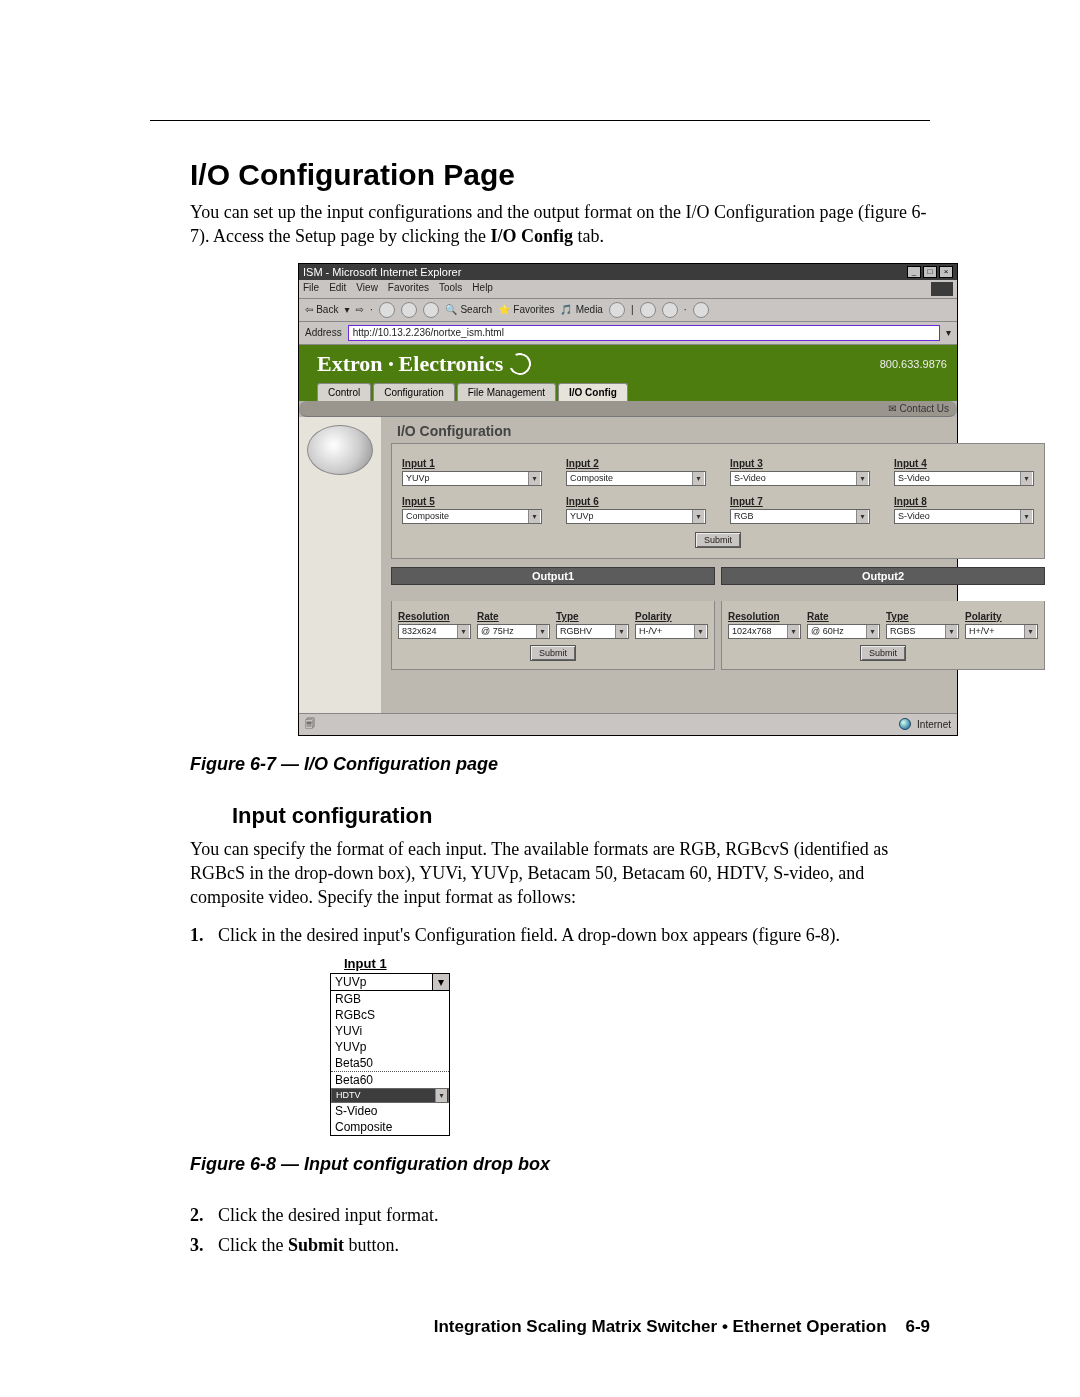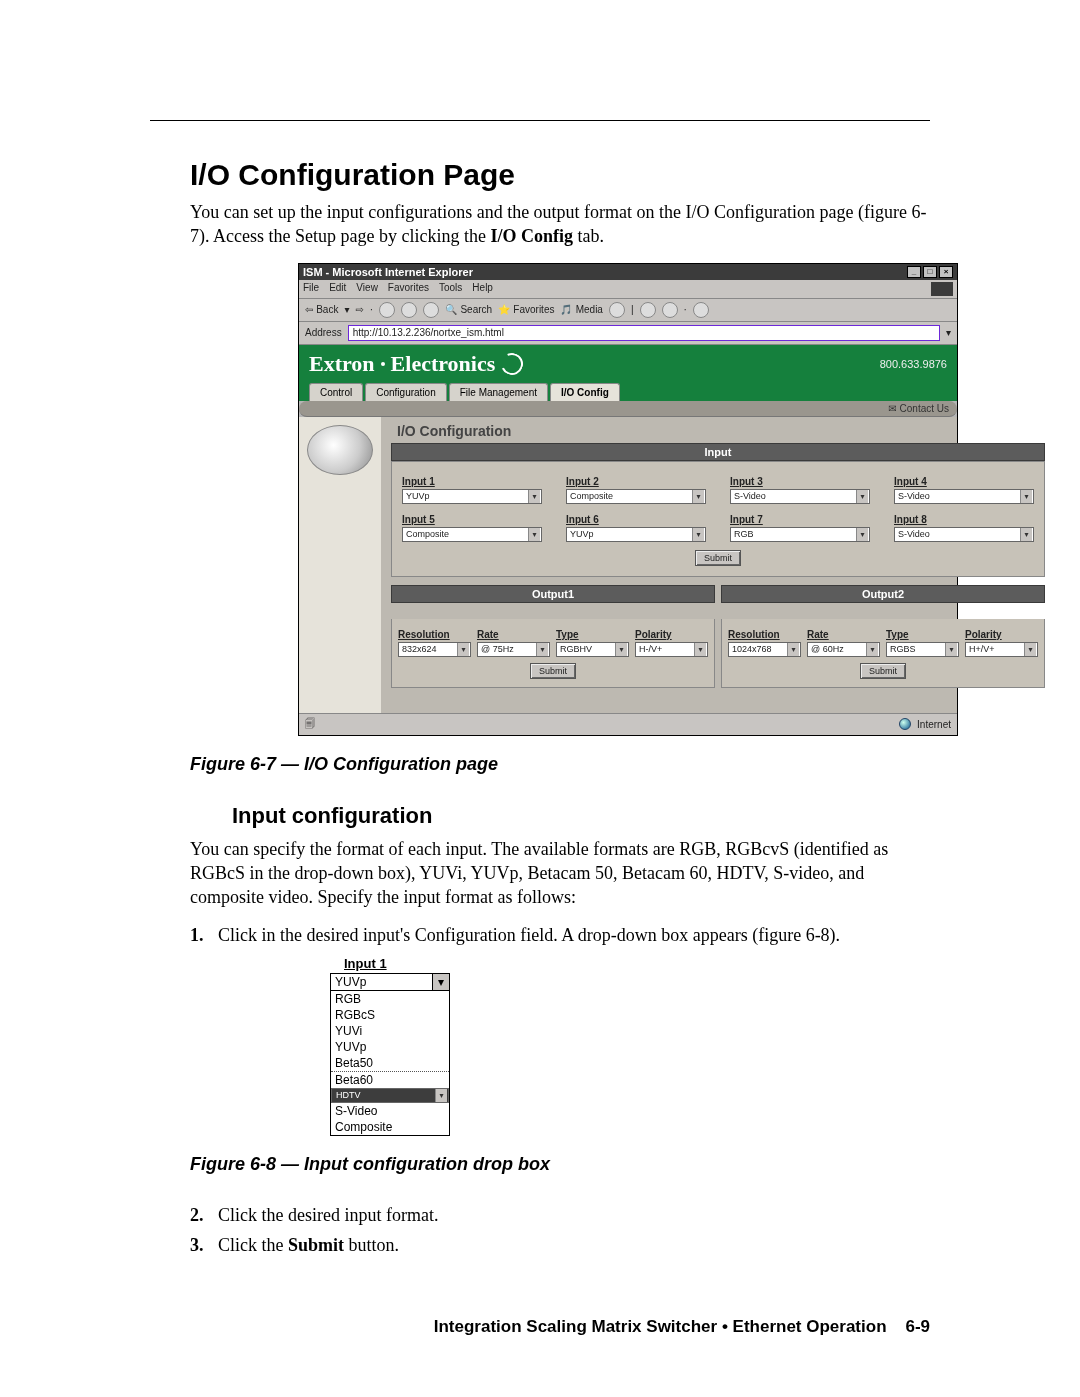--- a/index.html
+++ b/index.html
@@ -78,21 +78,21 @@
     color: #222;
   }
   .ie-titlebar {
     background: #3b3b3b;
     color: #fff;
     display: flex;
     align-items: center;
     justify-content: space-between;
     padding: 2px 4px;
     font-size: 11px;
-    font-weight: 700;
+    font-weight: 400;
   }
   .ie-titlebar .btns { display: flex; gap: 2px; }
   .ie-titlebar .btns span {
     display: inline-block; width: 12px; height: 10px;
     background: #c2c2c2; border: 1px solid #000; font-size: 8px;
     text-align: center; color: #000; line-height: 10px;
   }
   .ie-menubar {
     background: #c8c5c2; padding: 2px 4px;
     display: flex; gap: 10px; font-size: 10px;
@@ -119,22 +119,22 @@
     display: flex; align-items: center; gap: 6px;
     padding: 3px 6px;
     font-size: 10px;
     border-bottom: 1px solid #888;
   }
   .ie-addrbar .inp {
     flex: 1; background: #fff; border: 1px solid #6d28d9; height: 14px;
     padding: 0 4px; line-height: 14px;
   }
   .page-hdr {
-    background: #15803d; color: #fff;
-    padding: 6px 10px 0 10px;
+    background: #4d7c0f; color: #fff;
+    padding: 6px 10px 0 18px;
   }
   .page-hdr .brandrow {
     display: flex; align-items: center; justify-content: space-between;
   }
   .extron {
     font-family: Georgia, serif; font-weight: 700; font-size: 22px;
     display: flex; align-items: center; gap: 6px;
   }
   .extron .dot { width: 4px; height: 4px; background: #fff; border-radius: 50%; }
   .extron .swirl {
@@ -335,21 +335,20 @@
         ✉ <span>Contact Us</span>
       </div>
 
       <div class="page-body">
         <div class="sidebar">
           <div class="sidebar-badge"></div>
         </div>
         <div class="main">
           <h3>I/O Configuration</h3>
 
-          <div class="bar-title">Input</div>
           <div class="panel">
             <div class="inputs-grid">
               <div class="fld">
                 <div class="lbl">Input 1</div>
                 <div class="sel">YUVp</div>
               </div>
               <div class="fld">
                 <div class="lbl">Input 2</div>
                 <div class="sel">Composite</div>
               </div>

